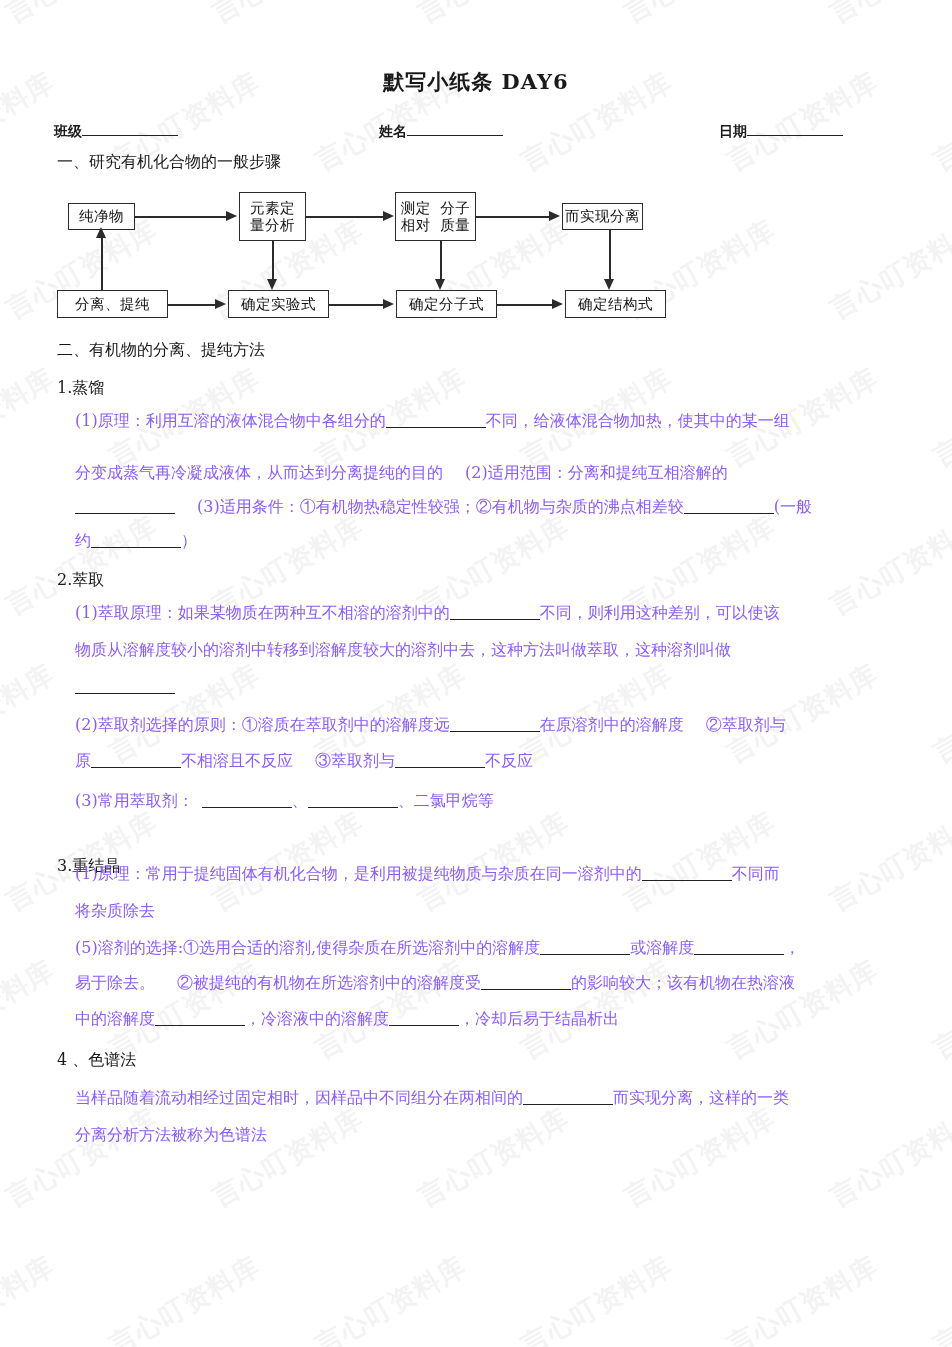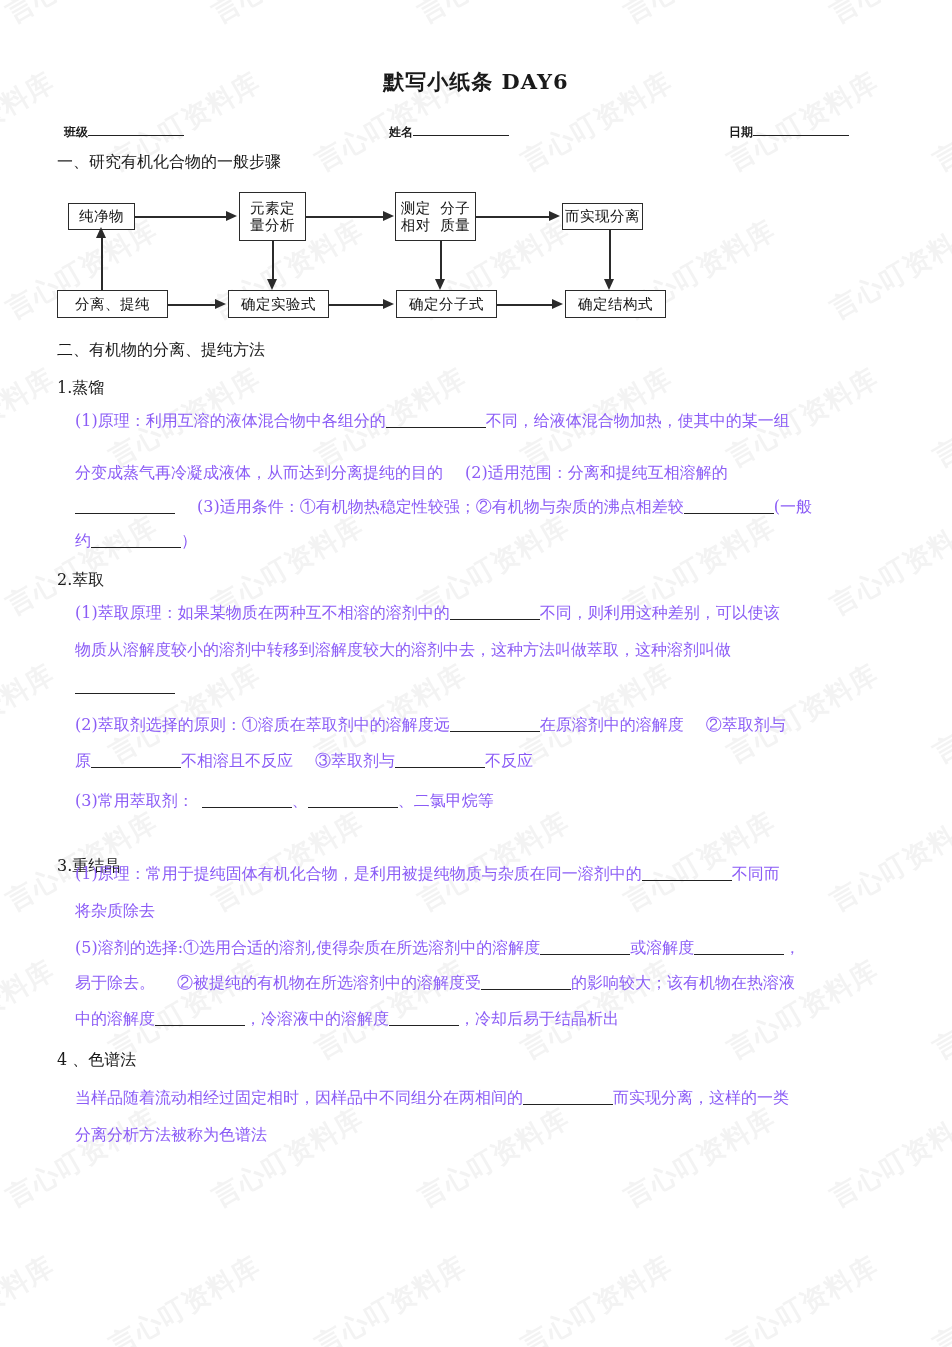--- a/index.html
+++ b/index.html
@@ -57,23 +57,23 @@
     position: absolute;
     top: 68px;
     left: 0;
     width: 952px;
     font-family: "DejaVu Serif", "Liberation Serif", serif;
   }
 
   .meta-row {
     position: absolute;
     top: 120px;
-    left: 64px;
+    left: 54px;
     width: 838px;
-    font-size: 12px;
+    font-size: 14px;
     font-weight: bold;
     height: 24px;
   }
   .meta-item {
     position: absolute;
     white-space: nowrap;
   }
   .meta-label { font-weight: bold; }
   .blank-line {
     display: inline-block;

